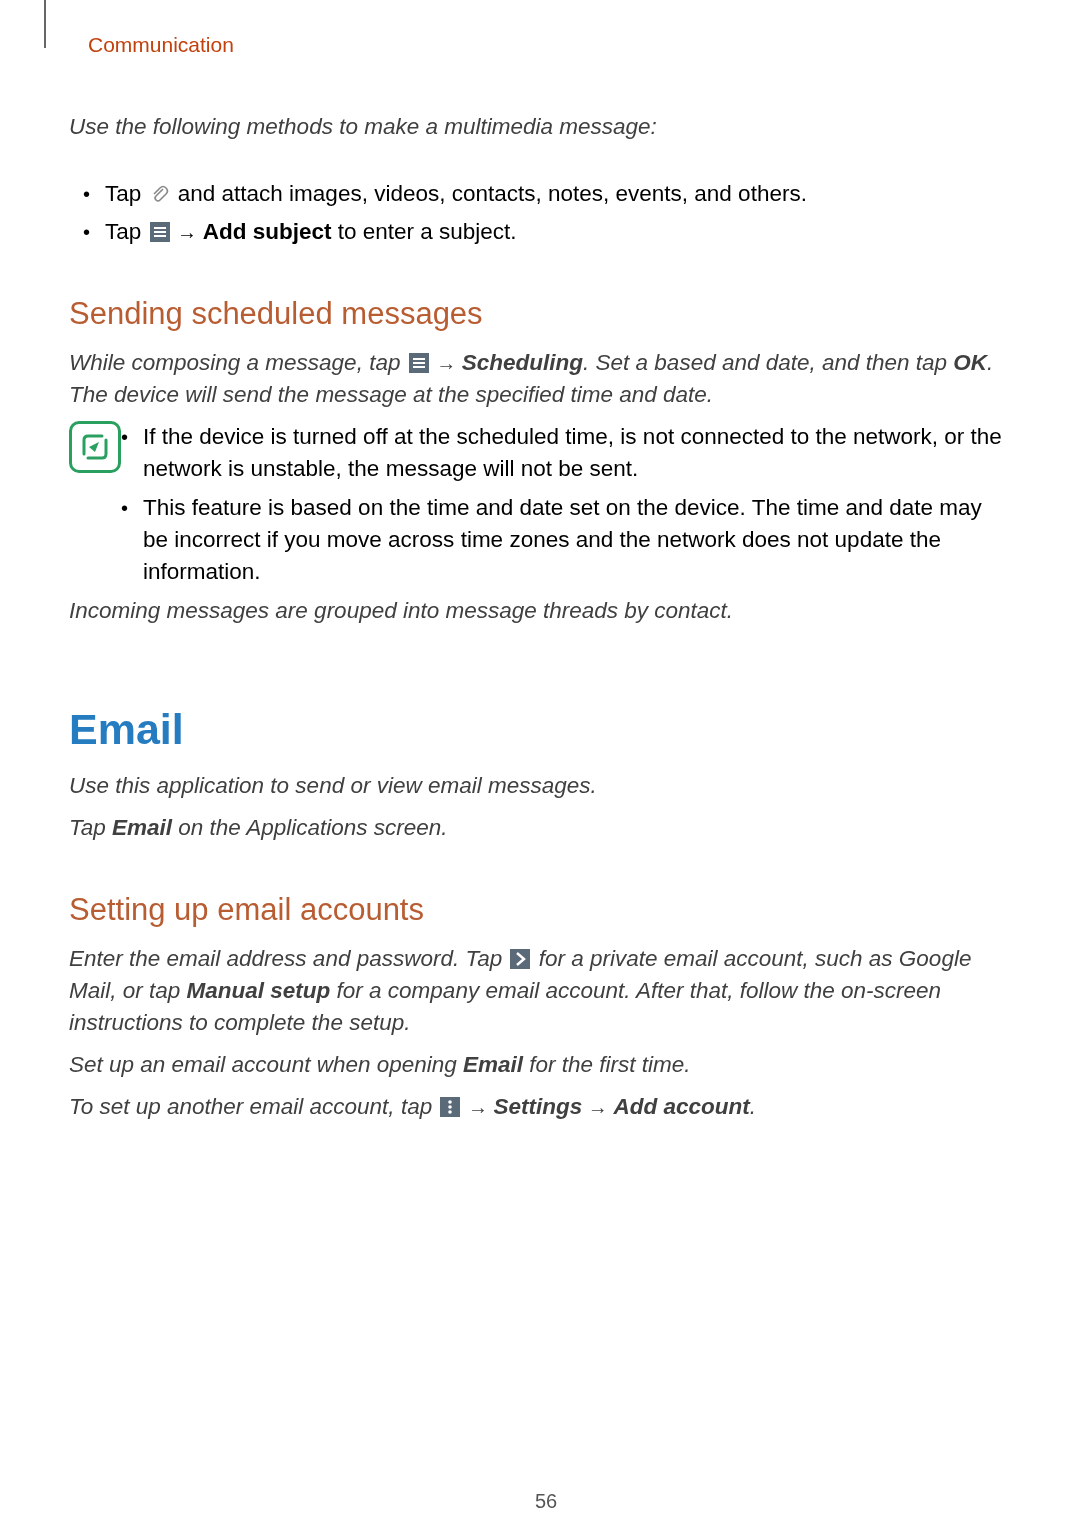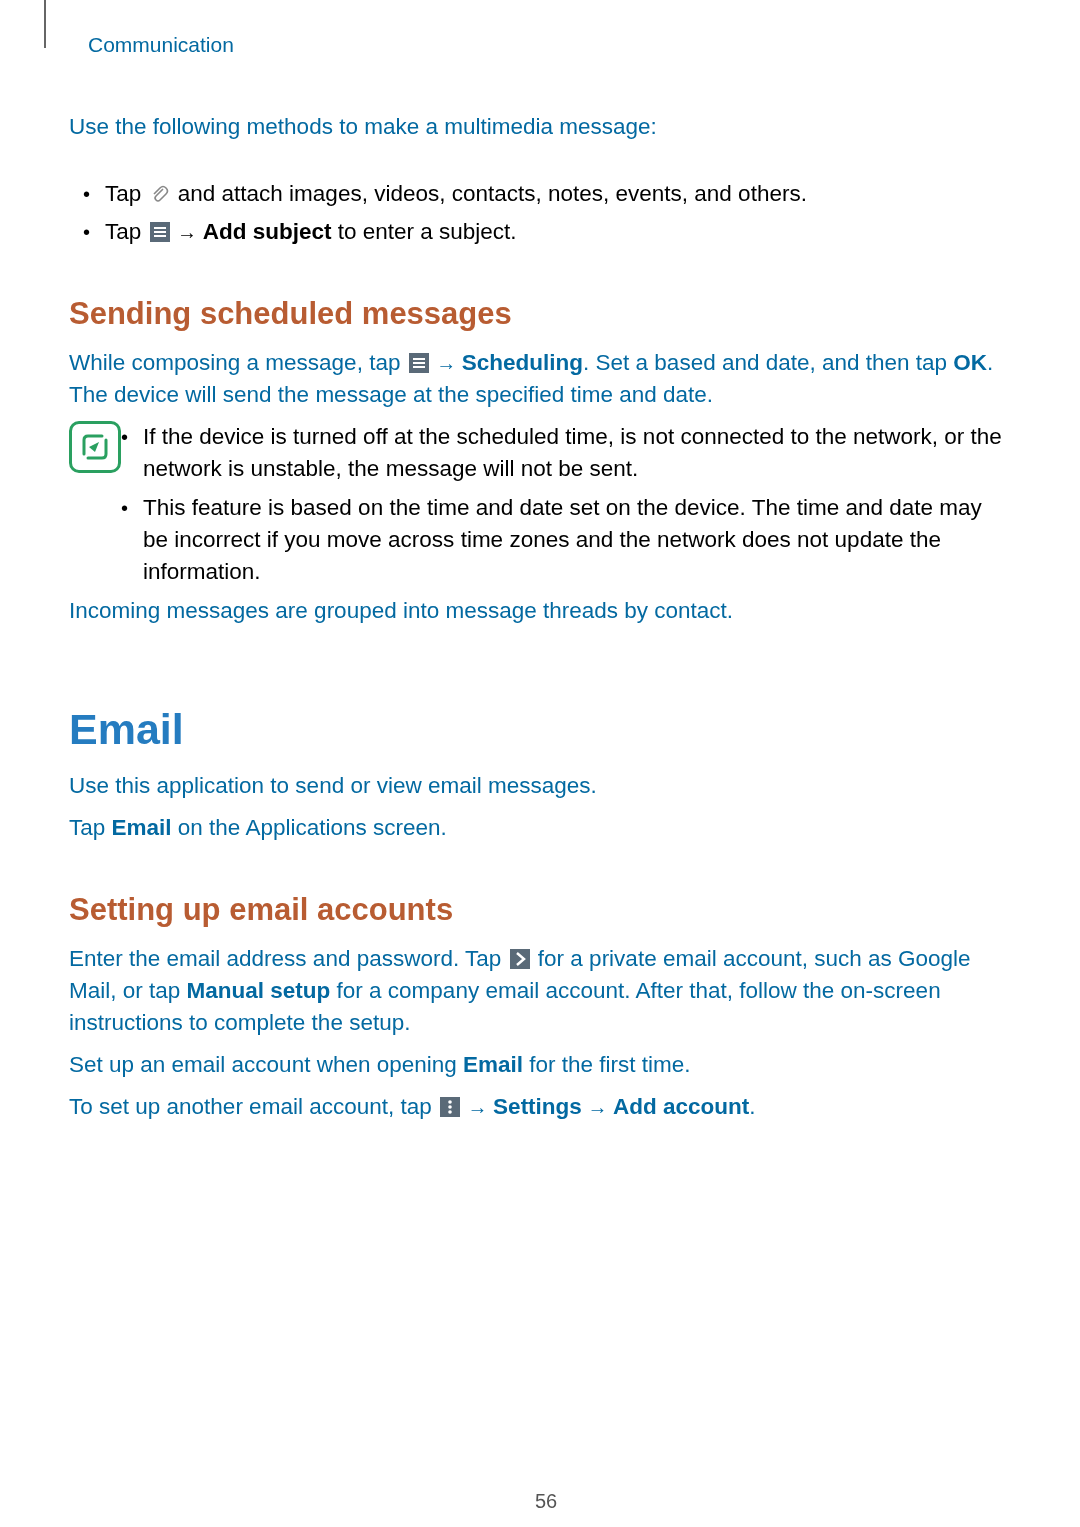--- a/index.html
+++ b/index.html
@@ -17,33 +17,34 @@
       top: 0;
       width: 2px;
       height: 48px;
       background: #666;
     }
     .breadcrumb {
       position: absolute;
       left: 88px;
       top: 33px;
       font-size: 21px;
-      color: #0369a1;
+      color: #c2410c;
     }
     .content {
       position: absolute;
       left: 69px;
       top: 111px;
       width: 940px;
     }
     .para {
       font-size: 22.5px;
       line-height: 32px;
       margin-bottom: 10px;
-      color: #0369a1;
+      color: #404040;
+      font-style: italic;
     }
     .bullet-list {
       list-style: none;
       padding-left: 36px;
       margin-top: 35px;
     }
     .bullet-list li {
       position: relative;
       font-size: 22.5px;
       line-height: 32px;
@@ -51,21 +52,21 @@
     }
     .bullet-list li::before {
       content: "•";
       position: absolute;
       left: -22px;
       font-size: 20px;
       color: #000;
     }
     .h2 {
       font-size: 31px;
-      font-weight: 700;
+      font-weight: 400;
       color: #b85c32;
       margin-top: 48px;
       margin-bottom: 15px;
     }
     .h1 {
       font-size: 43px;
       font-weight: 700;
       color: #257cc0;
       margin-top: 78px;
       margin-bottom: 16px;

